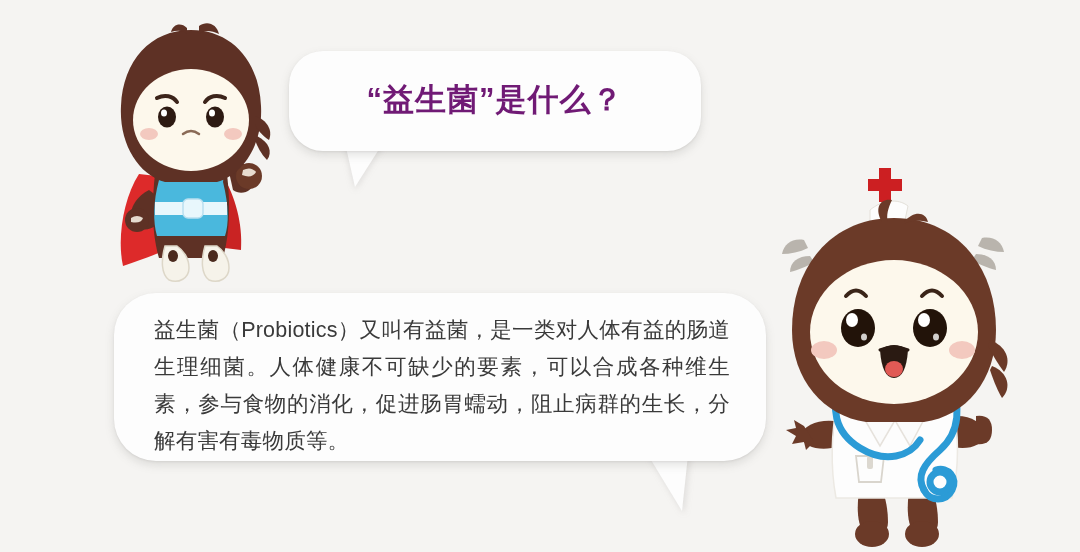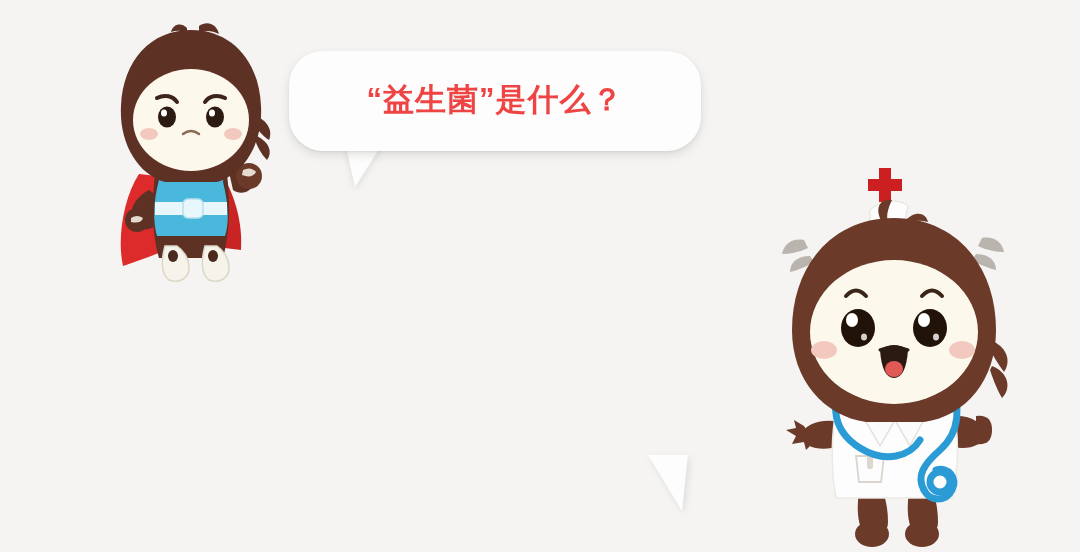--- a/index.html
+++ b/index.html
@@ -34,21 +34,21 @@
     top: 51px;
     width: 412px;
     height: 100px;
     border-radius: 34px;
   }
   #bubble-title .bubble-text {
     position: absolute;
     left: 0; right: 0;
     top: 27px;
     text-align: center;
-    color: #ef4444;
+    color: #701a75;
     font-size: 31px;
     font-weight: bold;
     letter-spacing: 1px;
     line-height: 44px;
     white-space: nowrap;
   }
   #bubble-title-tail {
     position: absolute;
     left: 345px;
     top: 143px;
@@ -268,14 +268,17 @@
       </g>
     </svg>
   </div>
 
   <div id="bubble-title-tail"></div>
   <div class="bubble" id="bubble-title">
     <div class="bubble-text">“益生菌”是什么？</div>
   </div>
 
   <div id="bubble-body-tail"></div>
+  <div class="bubble" id="bubble-body">
+    <div class="bubble-text">益生菌（Probiotics）又叫有益菌，是一类对人体有益的肠道生理细菌。人体健康不可缺少的要素，可以合成各种维生素，参与食物的消化，促进肠胃蠕动，阻止病群的生长，分解有害有毒物质等。</div>
+  </div>
 
 </div>
 
 </body></html>

